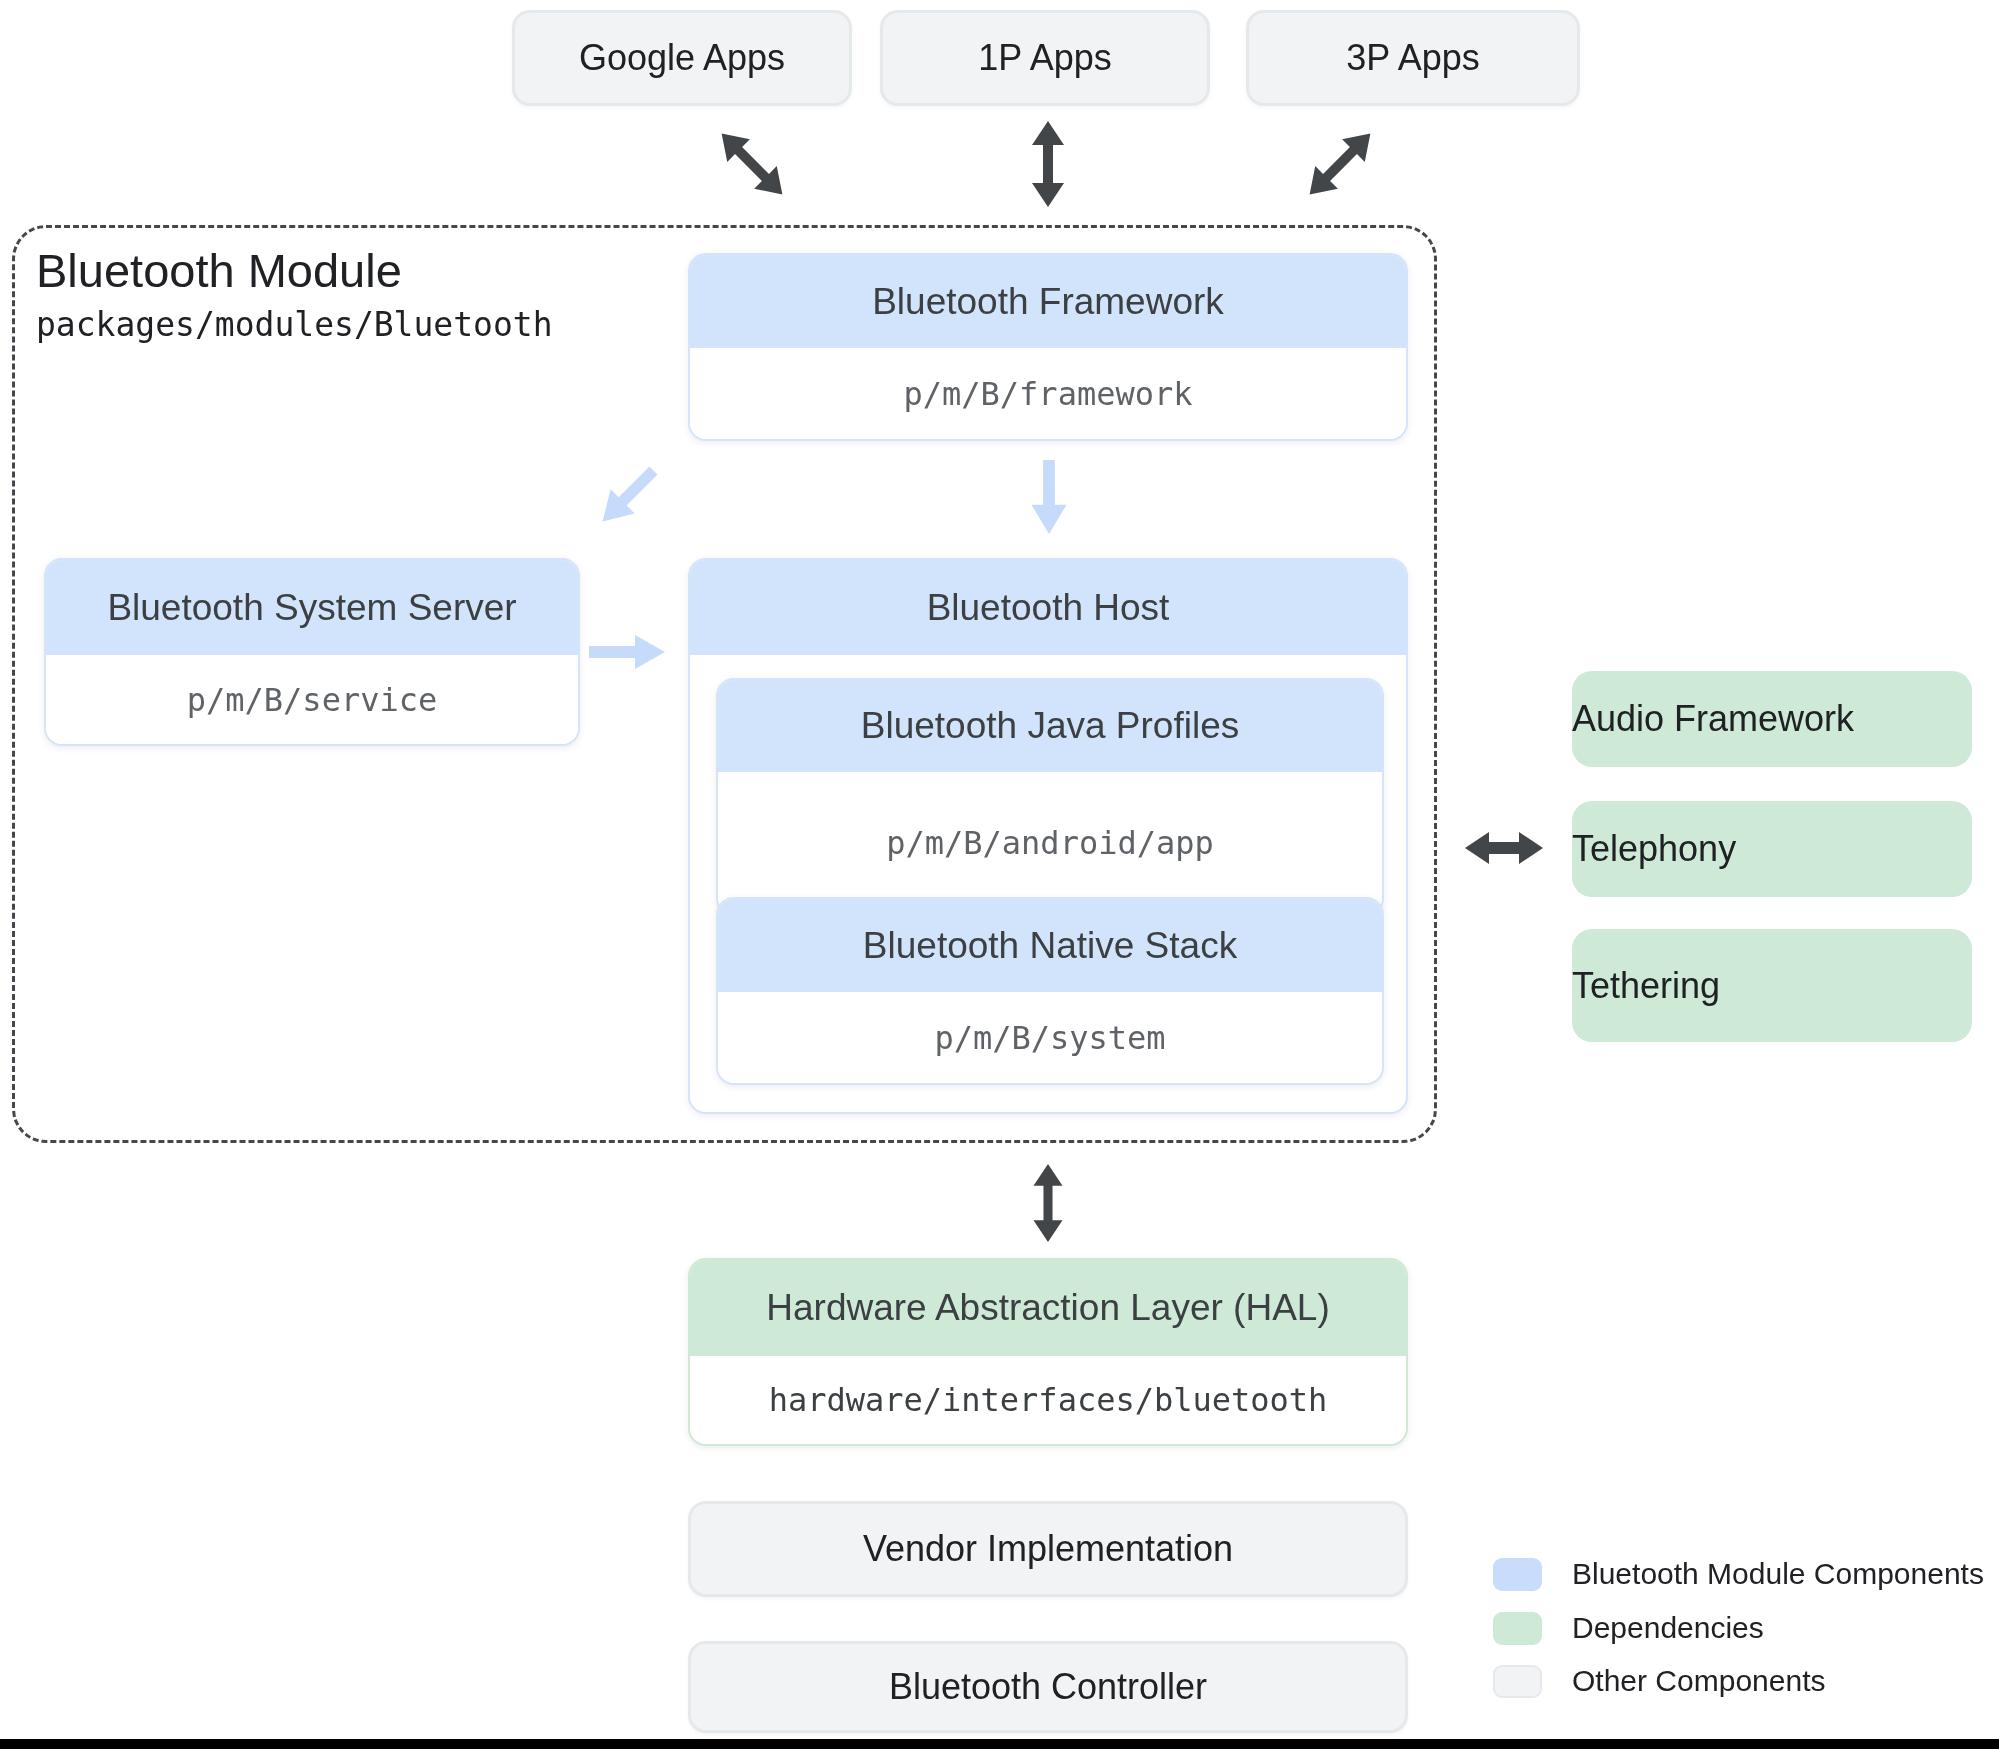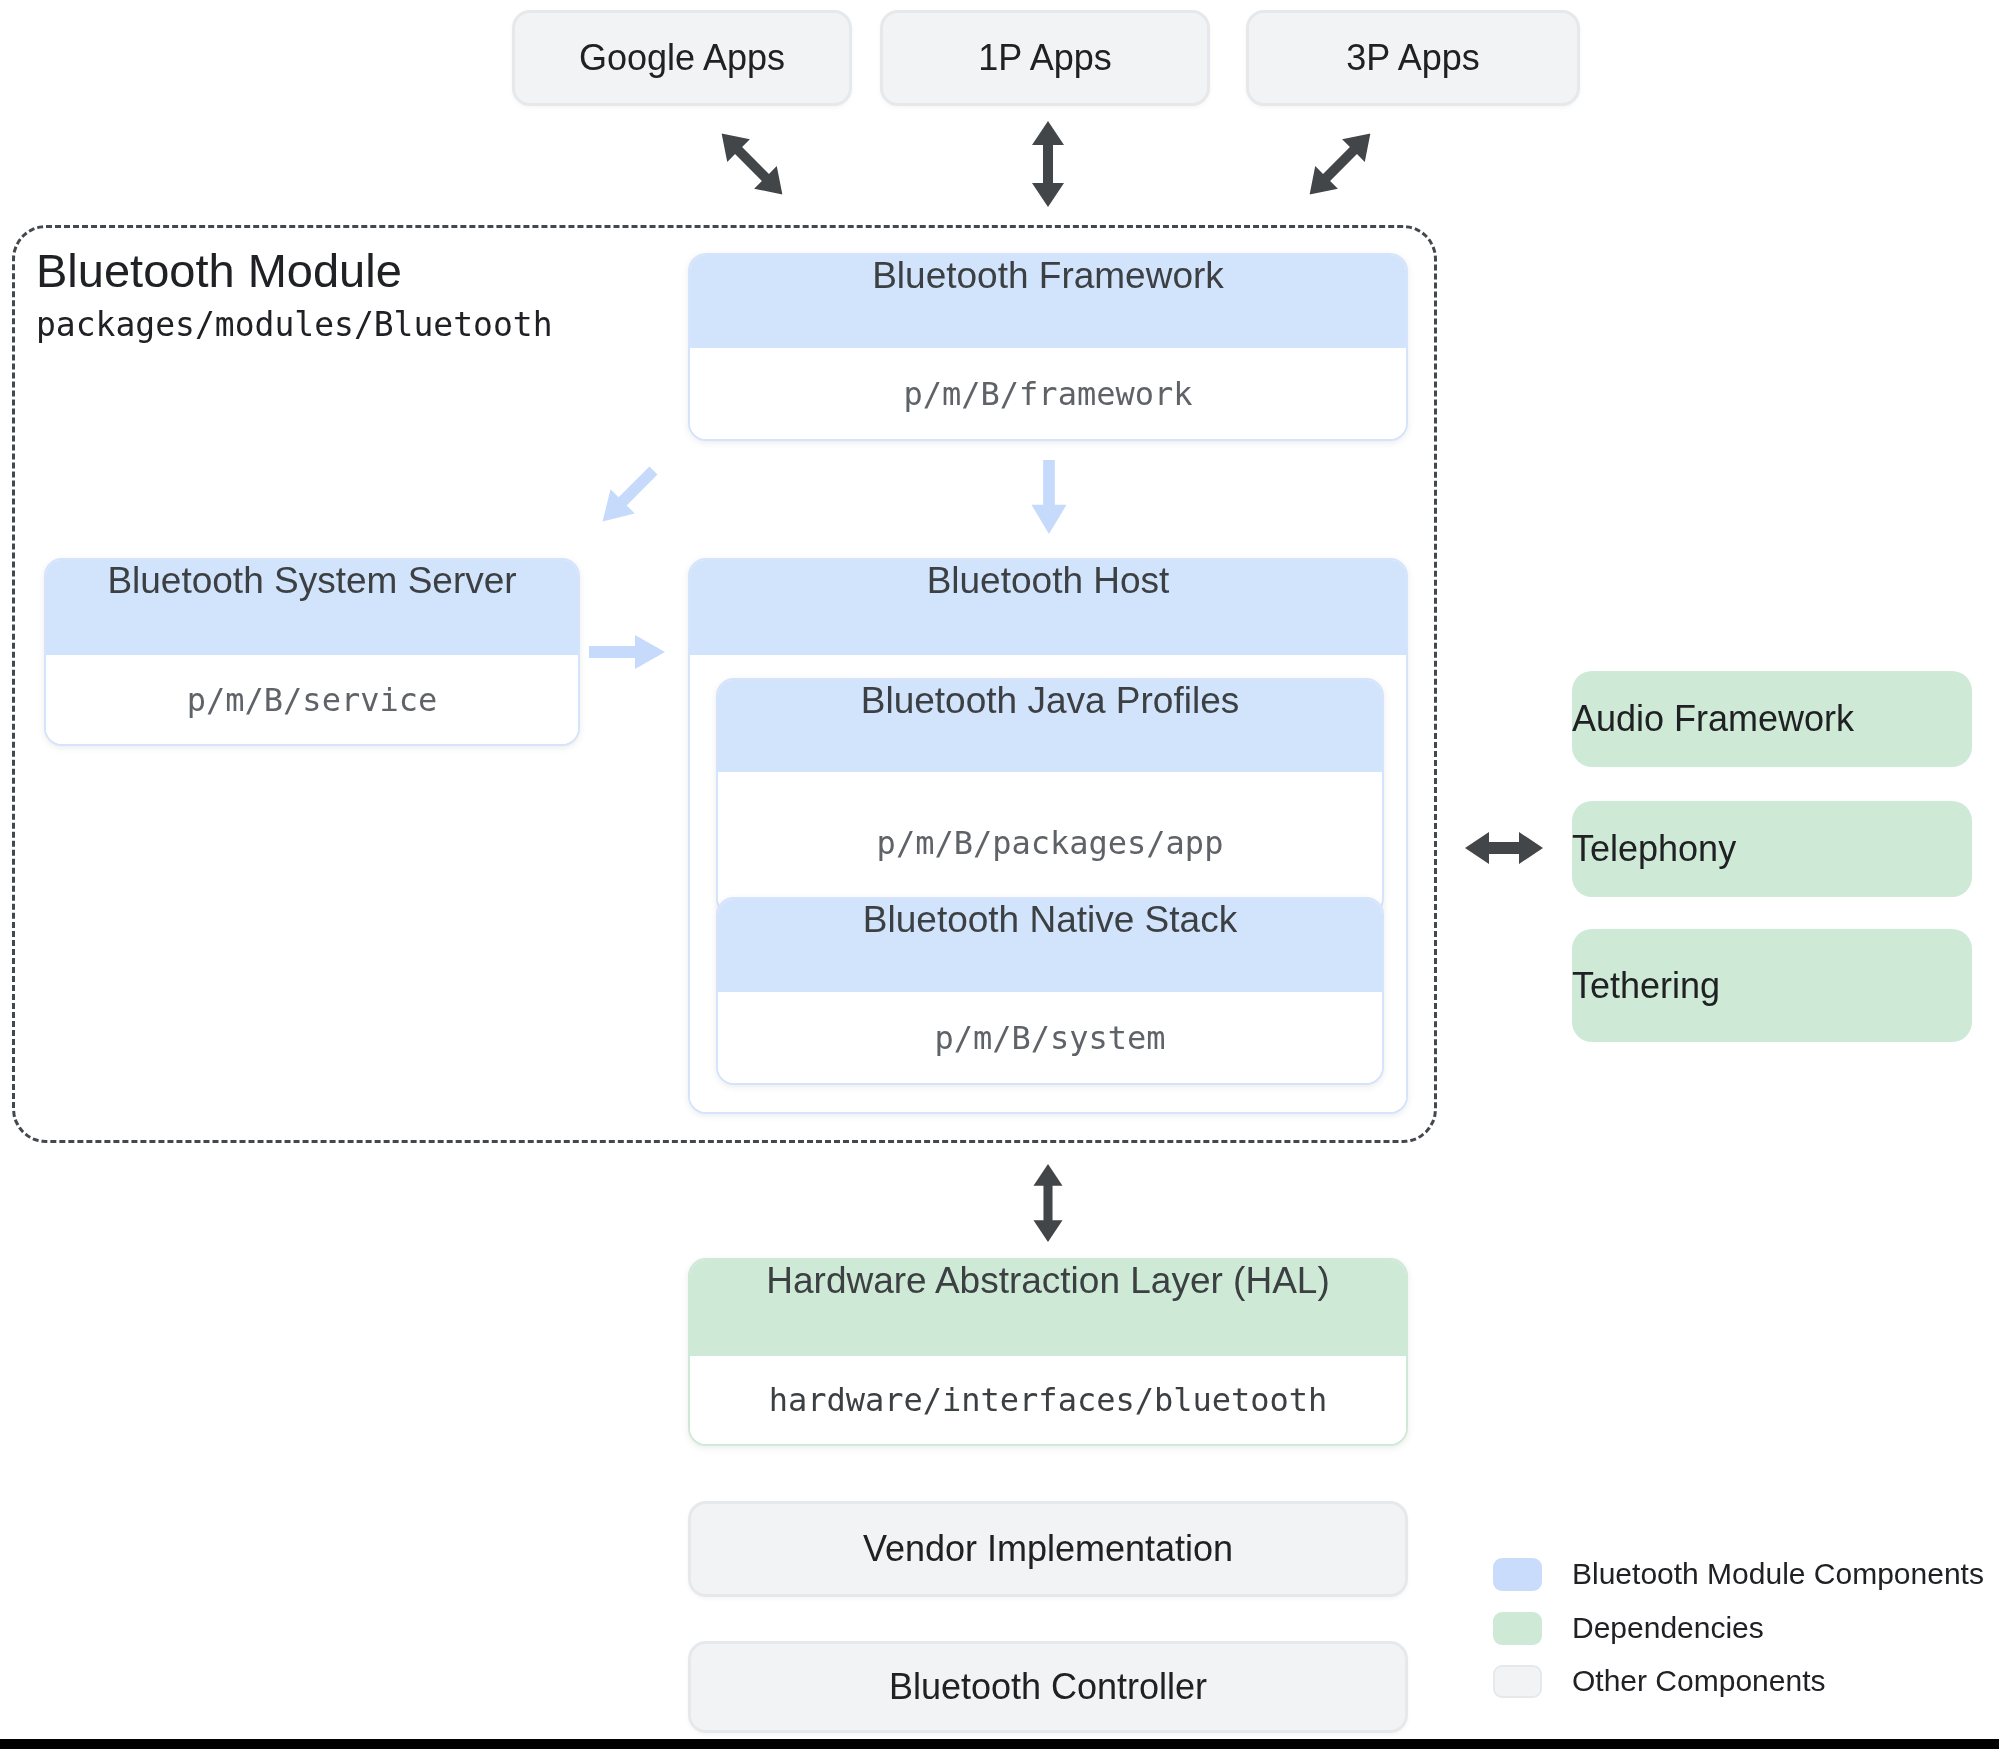--- a/index.html
+++ b/index.html
@@ -21,21 +21,21 @@
     font-size:36px;color:#202124;box-sizing:border-box;
   }
   
   .panel{
     position:absolute;display:flex;flex-direction:column;border-radius:18px;overflow:hidden;
     background:#ffffff;box-sizing:border-box;box-shadow:0 2px 6px rgba(60,64,67,.10);
   }
   .panel.blue{border:2px solid #d5e3fc;}
   .panel.green{border:2px solid #cfe9d7;}
   .panel-h{
-    display:flex;justify-content:center;
+    display:flex;align-items:center;justify-content:center;
     font-size:37px;color:#3c4043;flex:0 0 auto;
   }
   .panel.blue  .panel-h{background:#d2e3fc;}
   .panel.green .panel-h{background:#ceead6;}
   .panel-b{
     flex:1 1 auto;display:flex;align-items:center;justify-content:center;
     font-family:"DejaVu Sans Mono", monospace;font-size:32px;color:#5f6368;background:#ffffff;
   }
   .panel-b.dark{color:#3c4043;}
   
@@ -135,21 +135,21 @@
       <span>Bluetooth Host</span>
     </div>
     <div class="panel-b"></div>
   </div>
 
   <div class="panel blue" style="left:716px;top:678px;width:668px;height:238px">
     <div class="panel-h" style="flex-basis:92px">
       <span>Bluetooth Java Profiles</span>
     </div>
     <div class="panel-b">
-      <span>p/m/B/packages/app</span>
+      <span>p/m/B/android/app</span>
     </div>
   </div>
 
   <div class="panel blue" style="left:716px;top:897px;width:668px;height:188px">
     <div class="panel-h" style="flex-basis:93px">
       <span>Bluetooth Native Stack</span>
     </div>
     <div class="panel-b">
       <span>p/m/B/system</span>
     </div>

